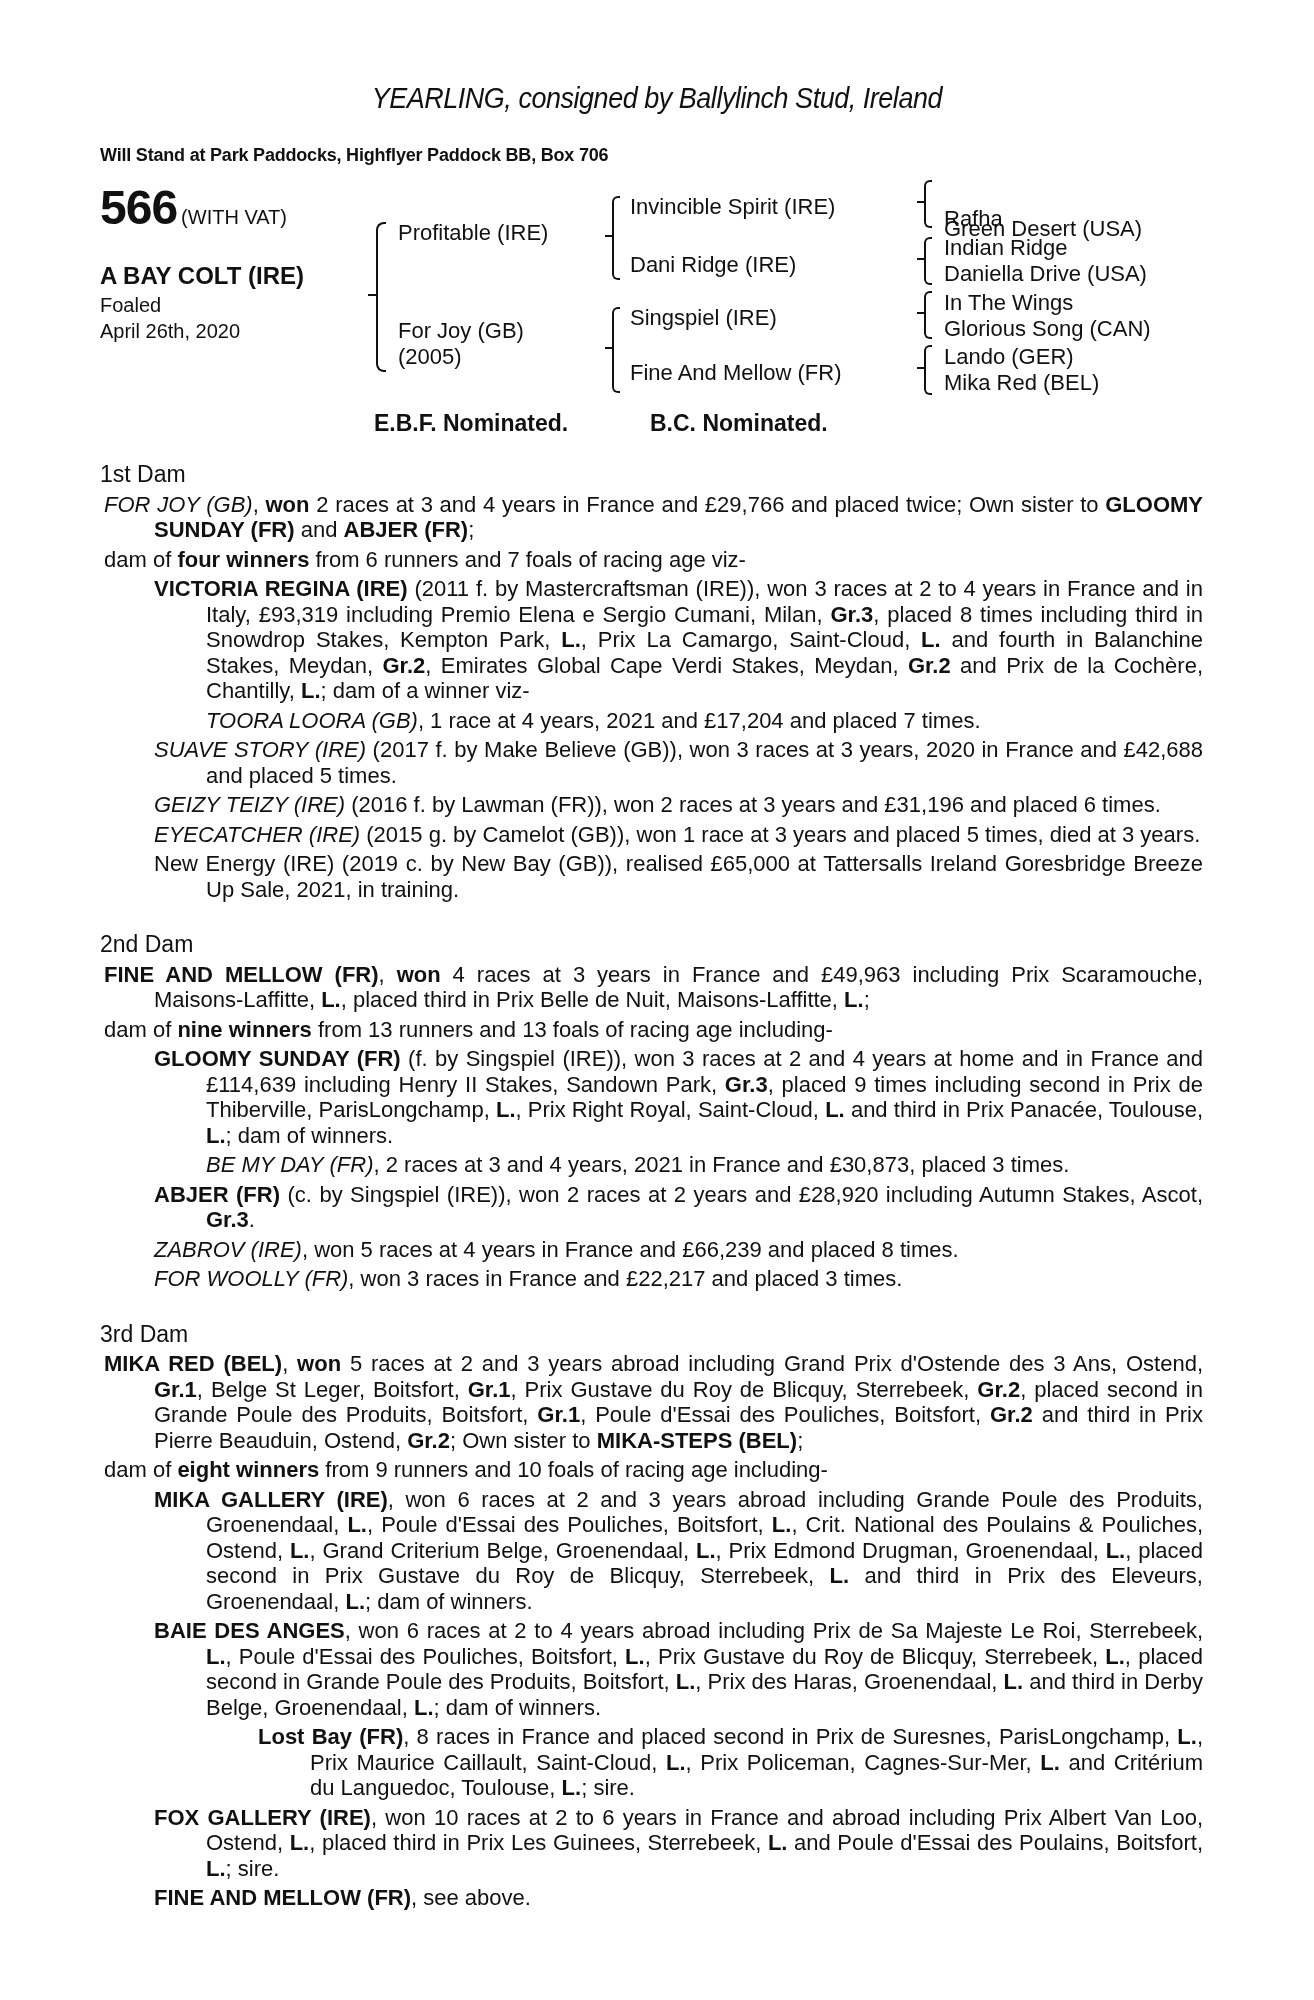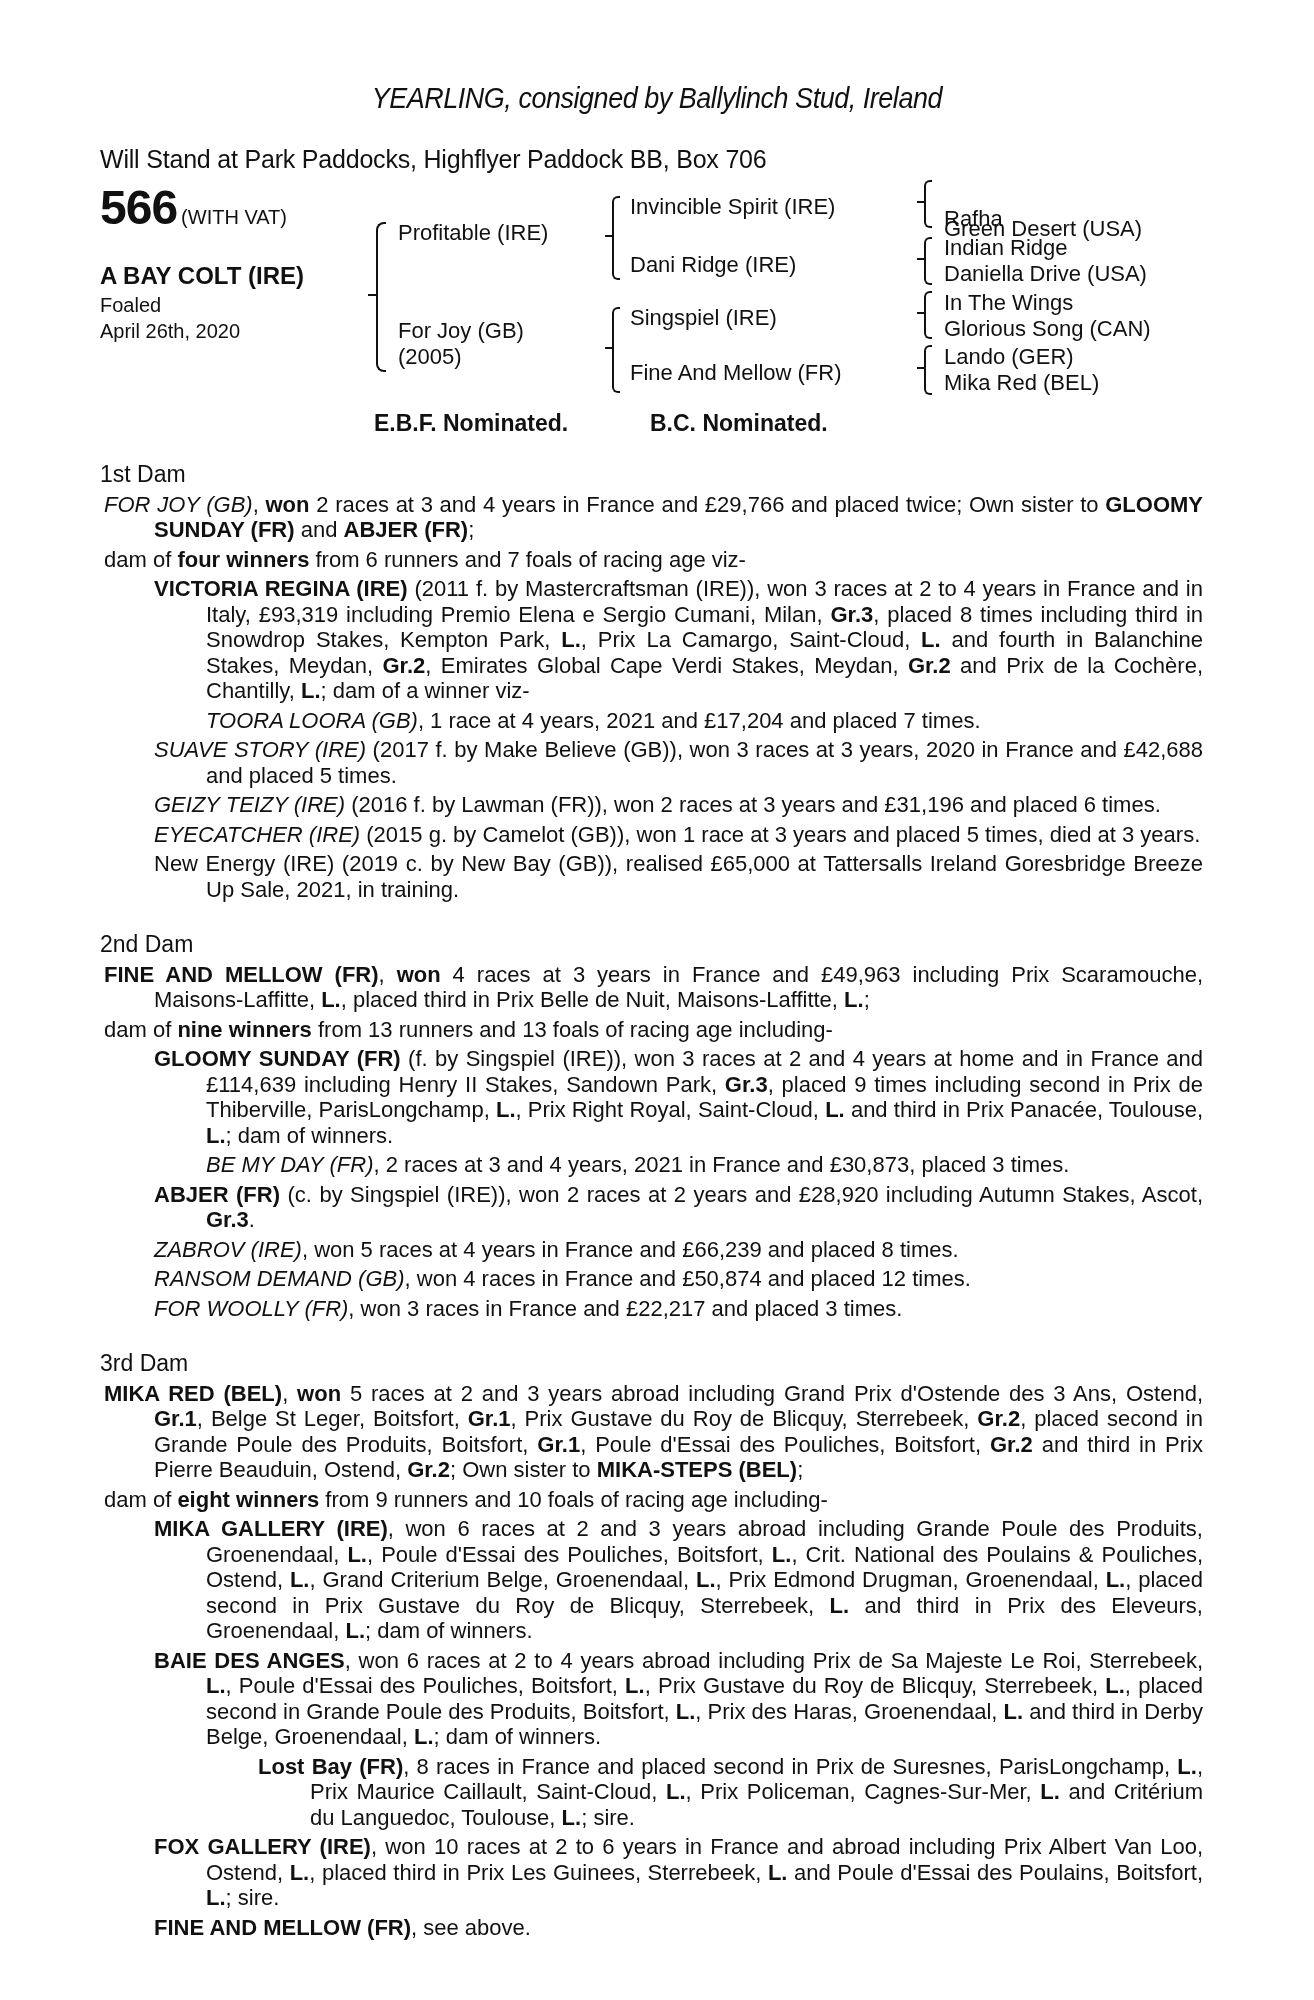--- a/index.html
+++ b/index.html
@@ -6,22 +6,22 @@
   body {
     width: 1314px; height: 2000px; position: relative; overflow: hidden;
     font-family: "Liberation Sans", sans-serif; color: #111111;
   }
   .title {
     position: absolute; left: 0; width: 1314px; top: 82px; text-align: center;
     font-style: italic; font-size: 29px; letter-spacing: -0.5px;
     transform: scaleX(0.93); transform-origin: 655px 0;
   }
   .standline {
-    position: absolute; left: 100px; top: 145px; font-weight: normal;
-    font-size: 25px; letter-spacing: -0.2px;
+    position: absolute; left: 100px; top: 145px; font-weight: bold;
+    font-size: 18px; letter-spacing: -0.2px;
   }
   .lot { position: absolute; left: 100px; top: 180px; }
   .lot-num { font-weight: bold; font-size: 48px; letter-spacing: -1px; }
   .lot-vat { font-size: 20px; margin-left: 4px; }
   .horse-name { position: absolute; left: 100px; top: 262px; font-weight: bold; font-size: 24px; text-align: right; }
   .foaled { position: absolute; left: 100px; top: 292px; font-size: 20px; line-height: 26px; }
 
   .ped { position: absolute; font-size: 22px; white-space: nowrap; }
   .brace { position: absolute; border: 2px solid #111; border-right: none; }
   .brace-big { border-radius: 8px 0 0 8px; }
@@ -116,21 +116,20 @@
     </section>
   <div class="gap"></div>
   <section>
       <div class="sec-head">2nd Dam</div>
       <p class="para l0"><span class="b">FINE AND MELLOW (FR)</span><span>, </span><span class="b">won</span><span> 4 races at 3 years in France and £49,963 including Prix Scaramouche, Maisons-Laffitte, </span><span class="b">L.</span><span>, placed third in Prix Belle de Nuit, Maisons-Laffitte, </span><span class="b">L.</span><span>;</span></p>
       <p class="para "><span>dam of </span><span class="b">nine winners</span><span> from 13 runners and 13 foals of racing age including-</span></p>
       <p class="para l1"><span class="b">GLOOMY SUNDAY (FR)</span><span> (f. by Singspiel (IRE)), won 3 races at 2 and 4 years at home and in France and £114,639 including Henry II Stakes, Sandown Park, </span><span class="b">Gr.3</span><span>, placed 9 times including second in Prix de Thiberville, ParisLongchamp, </span><span class="b">L.</span><span>, Prix Right Royal, Saint-Cloud, </span><span class="b">L.</span><span> and third in Prix Panacée, Toulouse, </span><span class="b">L.</span><span>; dam of winners.</span></p>
       <p class="para l2"><span class="i">BE MY DAY (FR)</span><span>, 2 races at 3 and 4 years, 2021 in France and £30,873, placed 3 times.</span></p>
       <p class="para l1"><span class="b">ABJER (FR)</span><span> (c. by Singspiel (IRE)), won 2 races at 2 years and £28,920 including Autumn Stakes, Ascot, </span><span class="b">Gr.3</span><span>.</span></p>
       <p class="para l1"><span class="i">ZABROV (IRE)</span><span>, won 5 races at 4 years in France and £66,239 and placed 8 times.</span></p>
-      <p class="para l1"><span class="i">RANSOM DEMAND (GB)</span><span>, won 4 races in France and £50,874 and placed 12 times.</span></p>
       <p class="para l1"><span class="i">FOR WOOLLY (FR)</span><span>, won 3 races in France and £22,217 and placed 3 times.</span></p>
     </section>
   <div class="gap"></div>
   <section>
       <div class="sec-head">3rd Dam</div>
       <p class="para l0"><span class="b">MIKA RED (BEL)</span><span>, </span><span class="b">won</span><span> 5 races at 2 and 3 years abroad including Grand Prix d'Ostende des 3 Ans, Ostend, </span><span class="b">Gr.1</span><span>, Belge St Leger, Boitsfort, </span><span class="b">Gr.1</span><span>, Prix Gustave du Roy de Blicquy, Sterrebeek, </span><span class="b">Gr.2</span><span>, placed second in Grande Poule des Produits, Boitsfort, </span><span class="b">Gr.1</span><span>, Poule d'Essai des Pouliches, Boitsfort, </span><span class="b">Gr.2</span><span> and third in Prix Pierre Beauduin, Ostend, </span><span class="b">Gr.2</span><span>; Own sister to </span><span class="b">MIKA-STEPS (BEL)</span><span>;</span></p>
       <p class="para "><span>dam of </span><span class="b">eight winners</span><span> from 9 runners and 10 foals of racing age including-</span></p>
       <p class="para l1"><span class="b">MIKA GALLERY (IRE)</span><span>, won 6 races at 2 and 3 years abroad including Grande Poule des Produits, Groenendaal, </span><span class="b">L.</span><span>, Poule d'Essai des Pouliches, Boitsfort, </span><span class="b">L.</span><span>, Crit. National des Poulains &amp; Pouliches, Ostend, </span><span class="b">L.</span><span>, Grand Criterium Belge, Groenendaal, </span><span class="b">L.</span><span>, Prix Edmond Drugman, Groenendaal, </span><span class="b">L.</span><span>, placed second in Prix Gustave du Roy de Blicquy, Sterrebeek, </span><span class="b">L.</span><span> and third in Prix des Eleveurs, Groenendaal, </span><span class="b">L.</span><span>; dam of winners.</span></p>
       <p class="para l1"><span class="b">BAIE DES ANGES</span><span>, won 6 races at 2 to 4 years abroad including Prix de Sa Majeste Le Roi, Sterrebeek, </span><span class="b">L.</span><span>, Poule d'Essai des Pouliches, Boitsfort, </span><span class="b">L.</span><span>, Prix Gustave du Roy de Blicquy, Sterrebeek, </span><span class="b">L.</span><span>, placed second in Grande Poule des Produits, Boitsfort, </span><span class="b">L.</span><span>, Prix des Haras, Groenendaal, </span><span class="b">L.</span><span> and third in Derby Belge, Groenendaal, </span><span class="b">L.</span><span>; dam of winners.</span></p>
       <p class="para l3"><span class="b">Lost Bay (FR)</span><span>, 8 races in France and placed second in Prix de Suresnes, ParisLongchamp, </span><span class="b">L.</span><span>, Prix Maurice Caillault, Saint-Cloud, </span><span class="b">L.</span><span>, Prix Policeman, Cagnes-Sur-Mer, </span><span class="b">L.</span><span> and Critérium du Languedoc, Toulouse, </span><span class="b">L.</span><span>; sire.</span></p>

